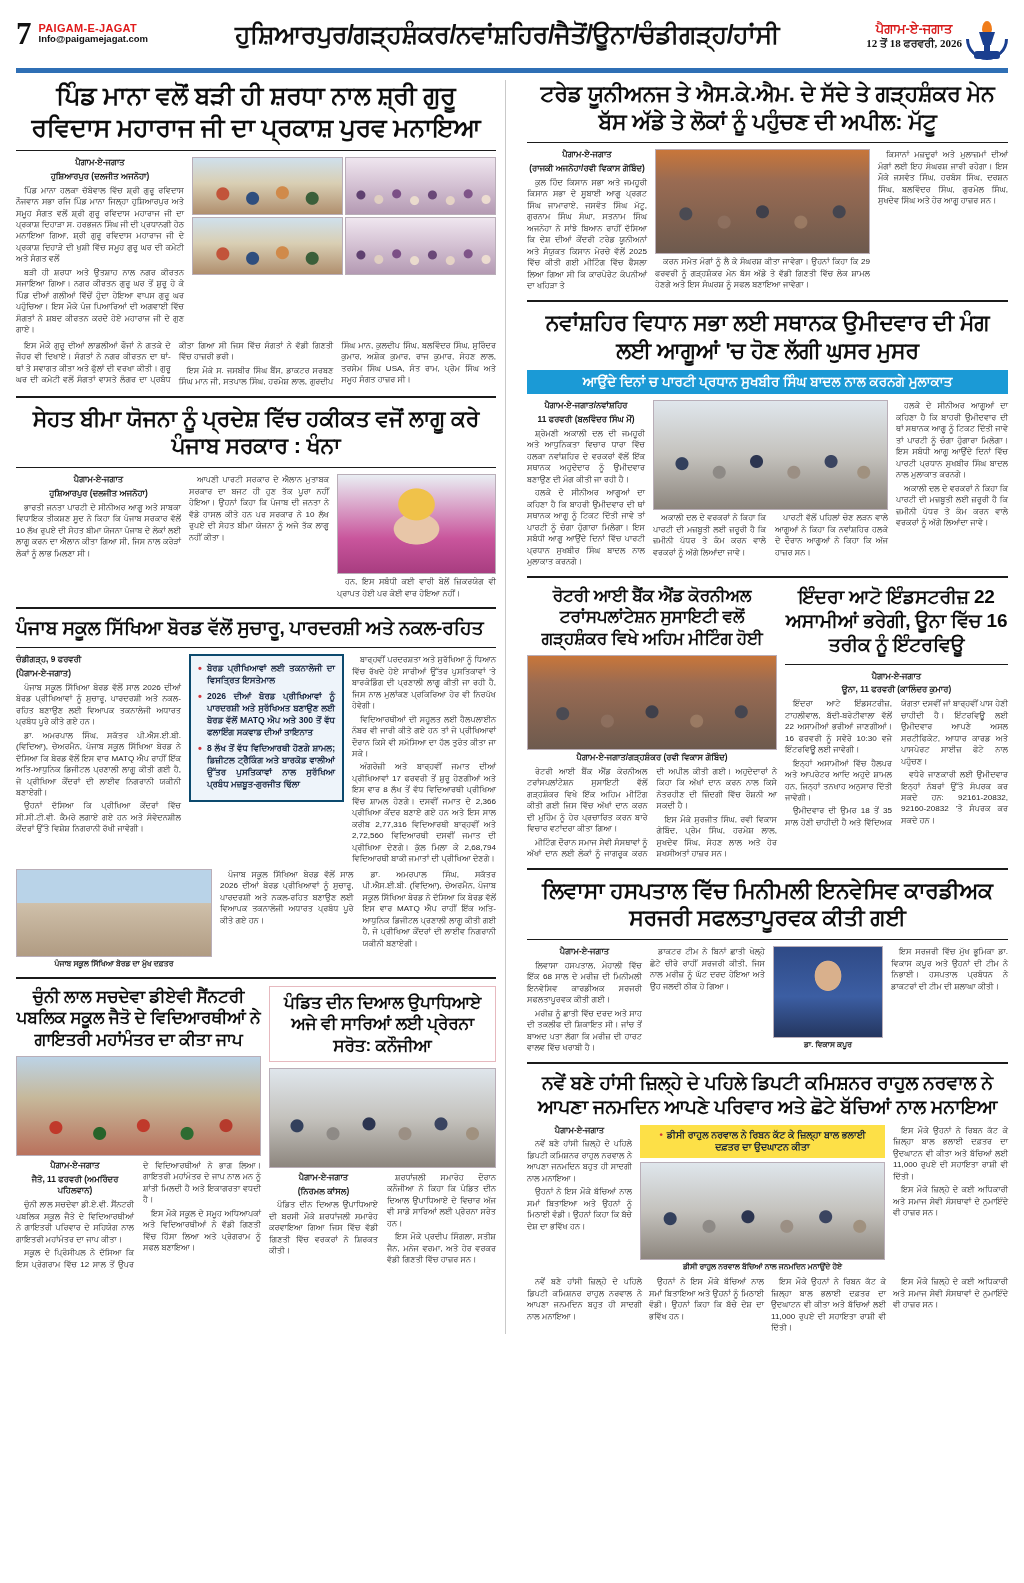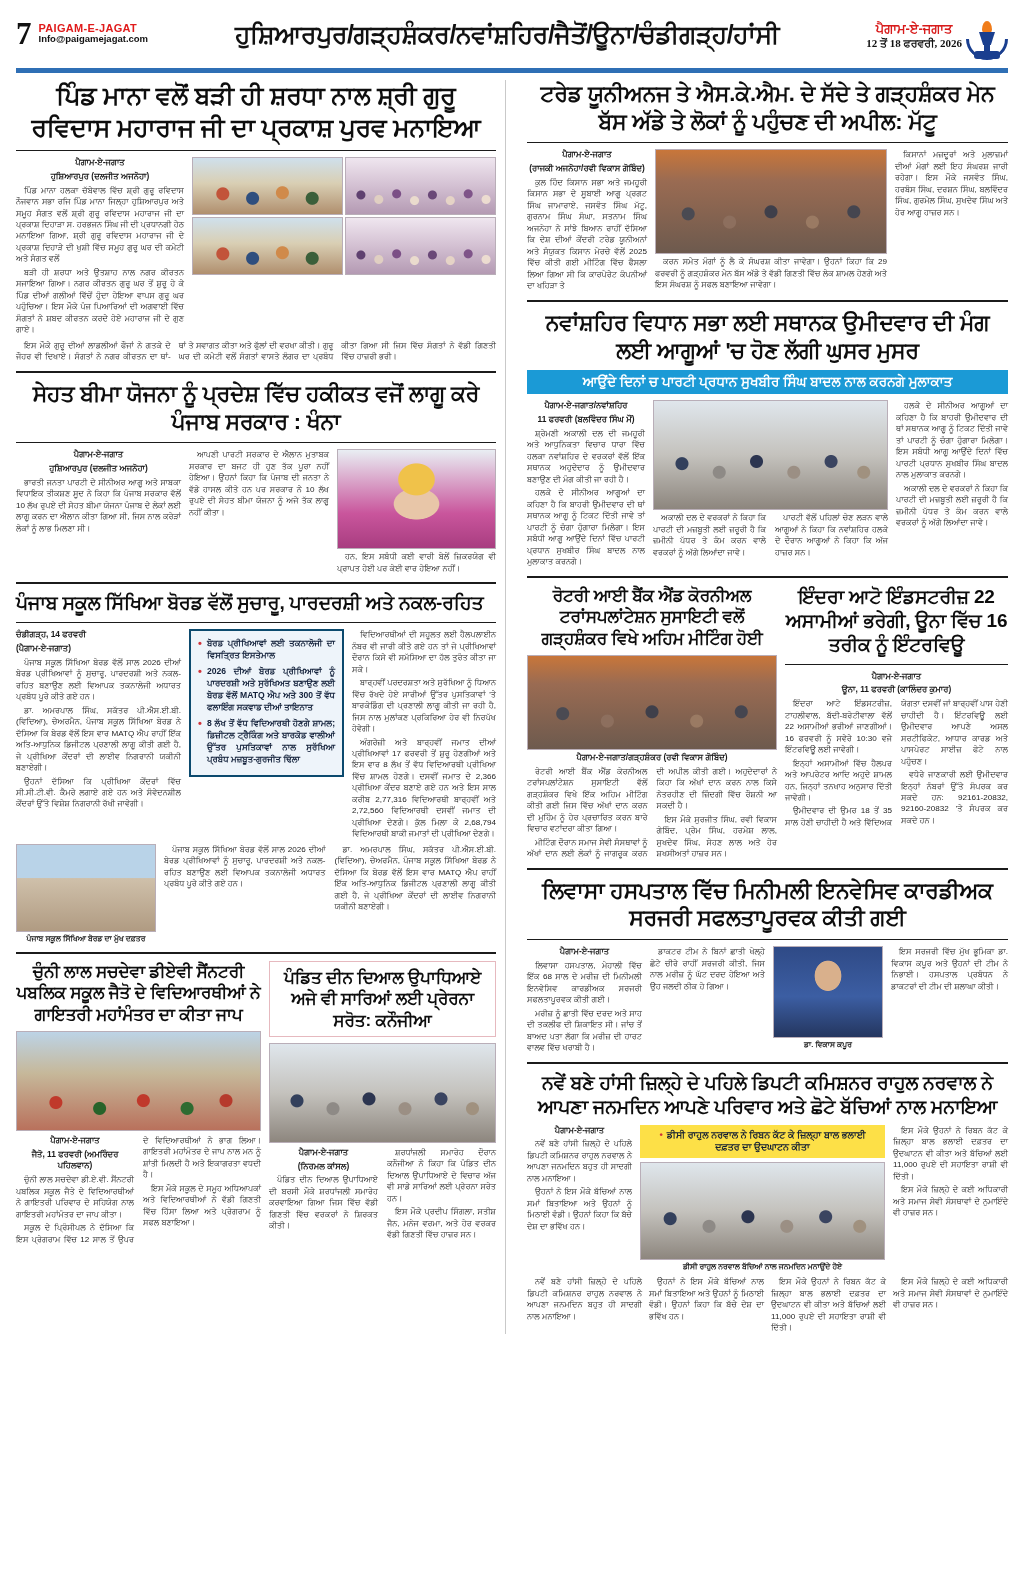--- a/index.html
+++ b/index.html
@@ -204,20 +204,21 @@
             <div class="grid2x2" style="height:118px;">
               <div class="ph warm"></div>
               <div class="ph crowd"></div>
               <div class="ph warm"></div>
               <div class="ph crowd"></div>
             </div>
           </div>
         </div>
         <div class="cols3 mt4">
           <p class="body">ਇਸ ਮੌਕੇ ਗੁਰੂ ਦੀਆਂ ਲਾਡਲੀਆਂ ਫੌਜਾਂ ਨੇ ਗਤਕੇ ਦੇ ਜੌਹਰ ਵੀ ਦਿਖਾਏ। ਸੰਗਤਾਂ ਨੇ ਨਗਰ ਕੀਰਤਨ ਦਾ ਥਾਂ-ਥਾਂ ਤੇ ਸਵਾਗਤ ਕੀਤਾ ਅਤੇ ਫੁੱਲਾਂ ਦੀ ਵਰਖਾ ਕੀਤੀ। ਗੁਰੂ ਘਰ ਦੀ ਕਮੇਟੀ ਵਲੋਂ ਸੰਗਤਾਂ ਵਾਸਤੇ ਲੰਗਰ ਦਾ ਪ੍ਰਬੰਧ ਕੀਤਾ ਗਿਆ ਸੀ ਜਿਸ ਵਿੱਚ ਸੰਗਤਾਂ ਨੇ ਵੱਡੀ ਗਿਣਤੀ ਵਿੱਚ ਹਾਜ਼ਰੀ ਭਰੀ।</p>
+          <p class="body">ਇਸ ਮੌਕੇ ਸ. ਜਸਬੀਰ ਸਿੰਘ ਬੈਂਸ, ਡਾਕਟਰ ਸਰਬਣ ਸਿੰਘ ਮਾਨ ਜੀ, ਸਤਪਾਲ ਸਿੰਘ, ਹਰਮੇਸ਼ ਲਾਲ, ਗੁਰਦੀਪ ਸਿੰਘ ਮਾਨ, ਕੁਲਦੀਪ ਸਿੰਘ, ਬਲਵਿੰਦਰ ਸਿੰਘ, ਸੁਰਿੰਦਰ ਕੁਮਾਰ, ਅਸ਼ੋਕ ਕੁਮਾਰ, ਰਾਜ ਕੁਮਾਰ, ਸੋਹਣ ਲਾਲ, ਤਰਸੇਮ ਸਿੰਘ USA, ਸੰਤ ਰਾਮ, ਪ੍ਰੇਮ ਸਿੰਘ ਅਤੇ ਸਮੂਹ ਸੰਗਤ ਹਾਜ਼ਰ ਸੀ।</p>
         </div>
       </div>
 
       <div class="sep-d"></div>
 
       <div>
         <div class="hl hl-lg">ਸੇਹਤ ਬੀਮਾ ਯੋਜਨਾ ਨੂੰ ਪ੍ਰਦੇਸ਼ ਵਿੱਚ ਹਕੀਕਤ ਵਜੋਂ ਲਾਗੂ ਕਰੇ ਪੰਜਾਬ ਸਰਕਾਰ : ਖੰਨਾ</div>
         <div class="sep"></div>
         <div class="flow">
           <div style="width:165px;">
@@ -235,41 +236,41 @@
         </div>
       </div>
 
       <div class="sep-d"></div>
 
       <div>
         <div class="hl hl-md hl-left">ਪੰਜਾਬ ਸਕੂਲ ਸਿੱਖਿਆ ਬੋਰਡ ਵੱਲੋਂ ਸੁਚਾਰੂ, ਪਾਰਦਰਸ਼ੀ ਅਤੇ ਨਕਲ-ਰਹਿਤ</div>
         <div class="sep"></div>
         <div class="flow">
           <div style="width:165px;">
-            <div class="byline" style="text-align:left;">ਚੰਡੀਗੜ੍ਹ, 14 ਫਰਵਰੀ</div>
+            <div class="byline" style="text-align:left;">ਚੰਡੀਗੜ੍ਹ, 9 ਫਰਵਰੀ</div>
             <div class="byline" style="text-align:left;">(ਪੈਗਾਮ-ਏ-ਜਗਾਤ)</div>
             <p class="body">ਪੰਜਾਬ ਸਕੂਲ ਸਿੱਖਿਆ ਬੋਰਡ ਵੱਲੋਂ ਸਾਲ 2026 ਦੀਆਂ ਬੋਰਡ ਪ੍ਰੀਖਿਆਵਾਂ ਨੂੰ ਸੁਚਾਰੂ, ਪਾਰਦਰਸ਼ੀ ਅਤੇ ਨਕਲ-ਰਹਿਤ ਬਣਾਉਣ ਲਈ ਵਿਆਪਕ ਤਕਨਾਲੋਜੀ ਅਧਾਰਤ ਪ੍ਰਬੰਧ ਪੂਰੇ ਕੀਤੇ ਗਏ ਹਨ।</p>
             <p class="body">ਡਾ. ਅਮਰਪਾਲ ਸਿੰਘ, ਸਕੱਤਰ ਪੀ.ਐਸ.ਈ.ਬੀ. (ਵਿਦਿਆ), ਚੇਅਰਮੈਨ, ਪੰਜਾਬ ਸਕੂਲ ਸਿੱਖਿਆ ਬੋਰਡ ਨੇ ਦੱਸਿਆ ਕਿ ਬੋਰਡ ਵੱਲੋਂ ਇਸ ਵਾਰ MATQ ਐਪ ਰਾਹੀਂ ਇੱਕ ਅਤਿ-ਆਧੁਨਿਕ ਡਿਜੀਟਲ ਪ੍ਰਣਾਲੀ ਲਾਗੂ ਕੀਤੀ ਗਈ ਹੈ, ਜੋ ਪ੍ਰੀਖਿਆ ਕੇਂਦਰਾਂ ਦੀ ਲਾਈਵ ਨਿਗਰਾਨੀ ਯਕੀਨੀ ਬਣਾਏਗੀ।</p>
             <p class="body">ਉਹਨਾਂ ਦੱਸਿਆ ਕਿ ਪ੍ਰੀਖਿਆ ਕੇਂਦਰਾਂ ਵਿੱਚ ਸੀ.ਸੀ.ਟੀ.ਵੀ. ਕੈਮਰੇ ਲਗਾਏ ਗਏ ਹਨ ਅਤੇ ਸੰਵੇਦਨਸ਼ੀਲ ਕੇਂਦਰਾਂ ਉੱਤੇ ਵਿਸ਼ੇਸ਼ ਨਿਗਰਾਨੀ ਰੱਖੀ ਜਾਵੇਗੀ।</p>
           </div>
           <div style="width:155px;">
             <ul class="bullets">
               <li>ਬੋਰਡ ਪ੍ਰੀਖਿਆਵਾਂ ਲਈ ਤਕਨਾਲੋਜੀ ਦਾ ਵਿਸਤ੍ਰਿਤ ਇਸਤੇਮਾਲ</li>
               <li>2026 ਦੀਆਂ ਬੋਰਡ ਪ੍ਰੀਖਿਆਵਾਂ ਨੂੰ ਪਾਰਦਰਸ਼ੀ ਅਤੇ ਸੁਰੱਖਿਅਤ ਬਣਾਉਣ ਲਈ ਬੋਰਡ ਵੱਲੋਂ MATQ ਐਪ ਅਤੇ 300 ਤੋਂ ਵੱਧ ਫਲਾਇੰਗ ਸਕਵਾਡ ਦੀਆਂ ਤਾਇਨਾਤ</li>
               <li>8 ਲੱਖ ਤੋਂ ਵੱਧ ਵਿਦਿਆਰਥੀ ਹੋਣਗੇ ਸ਼ਾਮਲ; ਡਿਜ਼ੀਟਲ ਟ੍ਰੈਕਿੰਗ ਅਤੇ ਬਾਰਕੋਡ ਵਾਲੀਆਂ ਉੱਤਰ ਪੁਸਤਿਕਾਵਾਂ ਨਾਲ ਸੁਰੱਖਿਆ ਪ੍ਰਬੰਧ ਮਜ਼ਬੂਤ-ਗੁਰਜੀਤ ਢਿੱਲਾ</li>
             </ul>
           </div>
           <div style="flex:1;">
+            <p class="body">ਬਾਰ੍ਹਵੀਂ ਪਰਦਰਸ਼ਤਾ ਅਤੇ ਸੁਰੱਖਿਆ ਨੂੰ ਧਿਆਨ ਵਿੱਚ ਰੱਖਦੇ ਹੋਏ ਸਾਰੀਆਂ ਉੱਤਰ ਪੁਸਤਿਕਾਵਾਂ 'ਤੇ ਬਾਰਕੋਡਿੰਗ ਦੀ ਪ੍ਰਣਾਲੀ ਲਾਗੂ ਕੀਤੀ ਜਾ ਰਹੀ ਹੈ, ਜਿਸ ਨਾਲ ਮੁਲਾਂਕਣ ਪ੍ਰਕਿਰਿਆ ਹੋਰ ਵੀ ਨਿਰਪੱਖ ਹੋਵੇਗੀ।</p>
             <p class="body">ਵਿਦਿਆਰਥੀਆਂ ਦੀ ਸਹੂਲਤ ਲਈ ਹੈਲਪਲਾਈਨ ਨੰਬਰ ਵੀ ਜਾਰੀ ਕੀਤੇ ਗਏ ਹਨ ਤਾਂ ਜੋ ਪ੍ਰੀਖਿਆਵਾਂ ਦੌਰਾਨ ਕਿਸੇ ਵੀ ਸਮੱਸਿਆ ਦਾ ਹੱਲ ਤੁਰੰਤ ਕੀਤਾ ਜਾ ਸਕੇ।</p>
-            <p class="body">ਬਾਰ੍ਹਵੀਂ ਪਰਦਰਸ਼ਤਾ ਅਤੇ ਸੁਰੱਖਿਆ ਨੂੰ ਧਿਆਨ ਵਿੱਚ ਰੱਖਦੇ ਹੋਏ ਸਾਰੀਆਂ ਉੱਤਰ ਪੁਸਤਿਕਾਵਾਂ 'ਤੇ ਬਾਰਕੋਡਿੰਗ ਦੀ ਪ੍ਰਣਾਲੀ ਲਾਗੂ ਕੀਤੀ ਜਾ ਰਹੀ ਹੈ, ਜਿਸ ਨਾਲ ਮੁਲਾਂਕਣ ਪ੍ਰਕਿਰਿਆ ਹੋਰ ਵੀ ਨਿਰਪੱਖ ਹੋਵੇਗੀ।</p>
             <p class="body">ਅੰਗਰੇਜ਼ੀ ਅਤੇ ਬਾਰ੍ਹਵੀਂ ਜਮਾਤ ਦੀਆਂ ਪ੍ਰੀਖਿਆਵਾਂ 17 ਫਰਵਰੀ ਤੋਂ ਸ਼ੁਰੂ ਹੋਣਗੀਆਂ ਅਤੇ ਇਸ ਵਾਰ 8 ਲੱਖ ਤੋਂ ਵੱਧ ਵਿਦਿਆਰਥੀ ਪ੍ਰੀਖਿਆ ਵਿੱਚ ਸ਼ਾਮਲ ਹੋਣਗੇ। ਦਸਵੀਂ ਜਮਾਤ ਦੇ 2,366 ਪ੍ਰੀਖਿਆ ਕੇਂਦਰ ਬਣਾਏ ਗਏ ਹਨ ਅਤੇ ਇਸ ਸਾਲ ਕਰੀਬ 2,77,316 ਵਿਦਿਆਰਥੀ ਬਾਰ੍ਹਵੀਂ ਅਤੇ 2,72,560 ਵਿਦਿਆਰਥੀ ਦਸਵੀਂ ਜਮਾਤ ਦੀ ਪ੍ਰੀਖਿਆ ਦੇਣਗੇ। ਕੁੱਲ ਮਿਲਾ ਕੇ 2,68,794 ਵਿਦਿਆਰਥੀ ਬਾਕੀ ਜਮਾਤਾਂ ਦੀ ਪ੍ਰੀਖਿਆ ਦੇਣਗੇ।</p>
           </div>
         </div>
         <div class="flow mt4">
-          <div style="width:140px;">
+          <div style="width:196px;">
             <div class="ph building" style="height:88px;"></div>
             <div class="photo-cap">ਪੰਜਾਬ ਸਕੂਲ ਸਿੱਖਿਆ ਬੋਰਡ ਦਾ ਮੁੱਖ ਦਫ਼ਤਰ</div>
           </div>
           <div style="flex:1;" class="cols2">
             <p class="body">ਪੰਜਾਬ ਸਕੂਲ ਸਿੱਖਿਆ ਬੋਰਡ ਵੱਲੋਂ ਸਾਲ 2026 ਦੀਆਂ ਬੋਰਡ ਪ੍ਰੀਖਿਆਵਾਂ ਨੂੰ ਸੁਚਾਰੂ, ਪਾਰਦਰਸ਼ੀ ਅਤੇ ਨਕਲ-ਰਹਿਤ ਬਣਾਉਣ ਲਈ ਵਿਆਪਕ ਤਕਨਾਲੋਜੀ ਅਧਾਰਤ ਪ੍ਰਬੰਧ ਪੂਰੇ ਕੀਤੇ ਗਏ ਹਨ।</p>
             <p class="body">ਡਾ. ਅਮਰਪਾਲ ਸਿੰਘ, ਸਕੱਤਰ ਪੀ.ਐਸ.ਈ.ਬੀ. (ਵਿਦਿਆ), ਚੇਅਰਮੈਨ, ਪੰਜਾਬ ਸਕੂਲ ਸਿੱਖਿਆ ਬੋਰਡ ਨੇ ਦੱਸਿਆ ਕਿ ਬੋਰਡ ਵੱਲੋਂ ਇਸ ਵਾਰ MATQ ਐਪ ਰਾਹੀਂ ਇੱਕ ਅਤਿ-ਆਧੁਨਿਕ ਡਿਜੀਟਲ ਪ੍ਰਣਾਲੀ ਲਾਗੂ ਕੀਤੀ ਗਈ ਹੈ, ਜੋ ਪ੍ਰੀਖਿਆ ਕੇਂਦਰਾਂ ਦੀ ਲਾਈਵ ਨਿਗਰਾਨੀ ਯਕੀਨੀ ਬਣਾਏਗੀ।</p>
           </div>
         </div>
       </div>
 
@@ -307,21 +308,21 @@
 
       <div>
         <div class="hl hl-lg">ਟਰੇਡ ਯੂਨੀਅਨਜ ਤੇ ਐਸ.ਕੇ.ਐਮ. ਦੇ ਸੱਦੇ ਤੇ ਗੜ੍ਹਸ਼ੰਕਰ ਮੇਨ ਬੱਸ ਅੱਡੇ ਤੇ ਲੋਕਾਂ ਨੂੰ ਪਹੁੰਚਣ ਦੀ ਅਪੀਲ: ਮੱਟੂ</div>
         <div class="sep"></div>
         <div class="flow">
           <div style="width:120px;">
             <div class="byline">ਪੈਗਾਮ-ਏ-ਜਗਾਤ</div>
             <div class="byline">(ਰਾਜਕੀ ਅਜਨੋਹਾ/ਰਵੀ ਵਿਕਾਸ ਗੋਬਿੰਦ)</div>
             <p class="body">ਕੁਲ ਹਿੰਦ ਕਿਸਾਨ ਸਭਾ ਅਤੇ ਜਮਹੂਰੀ ਕਿਸਾਨ ਸਭਾ ਦੇ ਸੂਬਾਈ ਆਗੂ ਪ੍ਰਗਟ ਸਿੰਘ ਜਾਮਾਰਾਏ, ਜਸਵੰਤ ਸਿੰਘ ਮੱਟੂ, ਗੁਰਨਾਮ ਸਿੰਘ ਸੰਘਾ, ਸਤਨਾਮ ਸਿੰਘ ਅਜਨੋਹਾ ਨੇ ਸਾਂਝੇ ਬਿਆਨ ਰਾਹੀਂ ਦੱਸਿਆ ਕਿ ਦੇਸ਼ ਦੀਆਂ ਕੇਂਦਰੀ ਟਰੇਡ ਯੂਨੀਅਨਾਂ ਅਤੇ ਸੰਯੁਕਤ ਕਿਸਾਨ ਮੋਰਚੇ ਵੱਲੋਂ 2025 ਵਿੱਚ ਕੀਤੀ ਗਈ ਮੀਟਿੰਗ ਵਿੱਚ ਫੈਸਲਾ ਲਿਆ ਗਿਆ ਸੀ ਕਿ ਕਾਰਪੋਰੇਟ ਕੰਪਨੀਆਂ ਦਾ ਖਹਿੜਾ ਤੇ</p>
           </div>
-          <div style="width:232px;">
+          <div style="width:215px;">
             <div class="ph hall" style="height:105px;"></div>
             <p class="body mt2">ਕਰਨ ਸਮੇਤ ਮੰਗਾਂ ਨੂੰ ਲੈ ਕੇ ਸੰਘਰਸ਼ ਕੀਤਾ ਜਾਵੇਗਾ। ਉਹਨਾਂ ਕਿਹਾ ਕਿ 29 ਫਰਵਰੀ ਨੂੰ ਗੜ੍ਹਸ਼ੰਕਰ ਮੇਨ ਬੱਸ ਅੱਡੇ ਤੇ ਵੱਡੀ ਗਿਣਤੀ ਵਿੱਚ ਲੋਕ ਸ਼ਾਮਲ ਹੋਣਗੇ ਅਤੇ ਇਸ ਸੰਘਰਸ਼ ਨੂੰ ਸਫਲ ਬਣਾਇਆ ਜਾਵੇਗਾ।</p>
           </div>
           <div style="flex:1;">
             <p class="body">ਕਿਸਾਨਾਂ ਮਜ਼ਦੂਰਾਂ ਅਤੇ ਮੁਲਾਜ਼ਮਾਂ ਦੀਆਂ ਮੰਗਾਂ ਲਈ ਇਹ ਸੰਘਰਸ਼ ਜਾਰੀ ਰਹੇਗਾ। ਇਸ ਮੌਕੇ ਜਸਵੰਤ ਸਿੰਘ, ਹਰਬੰਸ ਸਿੰਘ, ਦਰਸ਼ਨ ਸਿੰਘ, ਬਲਵਿੰਦਰ ਸਿੰਘ, ਗੁਰਮੇਲ ਸਿੰਘ, ਸੁਖਦੇਵ ਸਿੰਘ ਅਤੇ ਹੋਰ ਆਗੂ ਹਾਜ਼ਰ ਸਨ।</p>
           </div>
         </div>
       </div>
 
       <div class="sep-d"></div>

